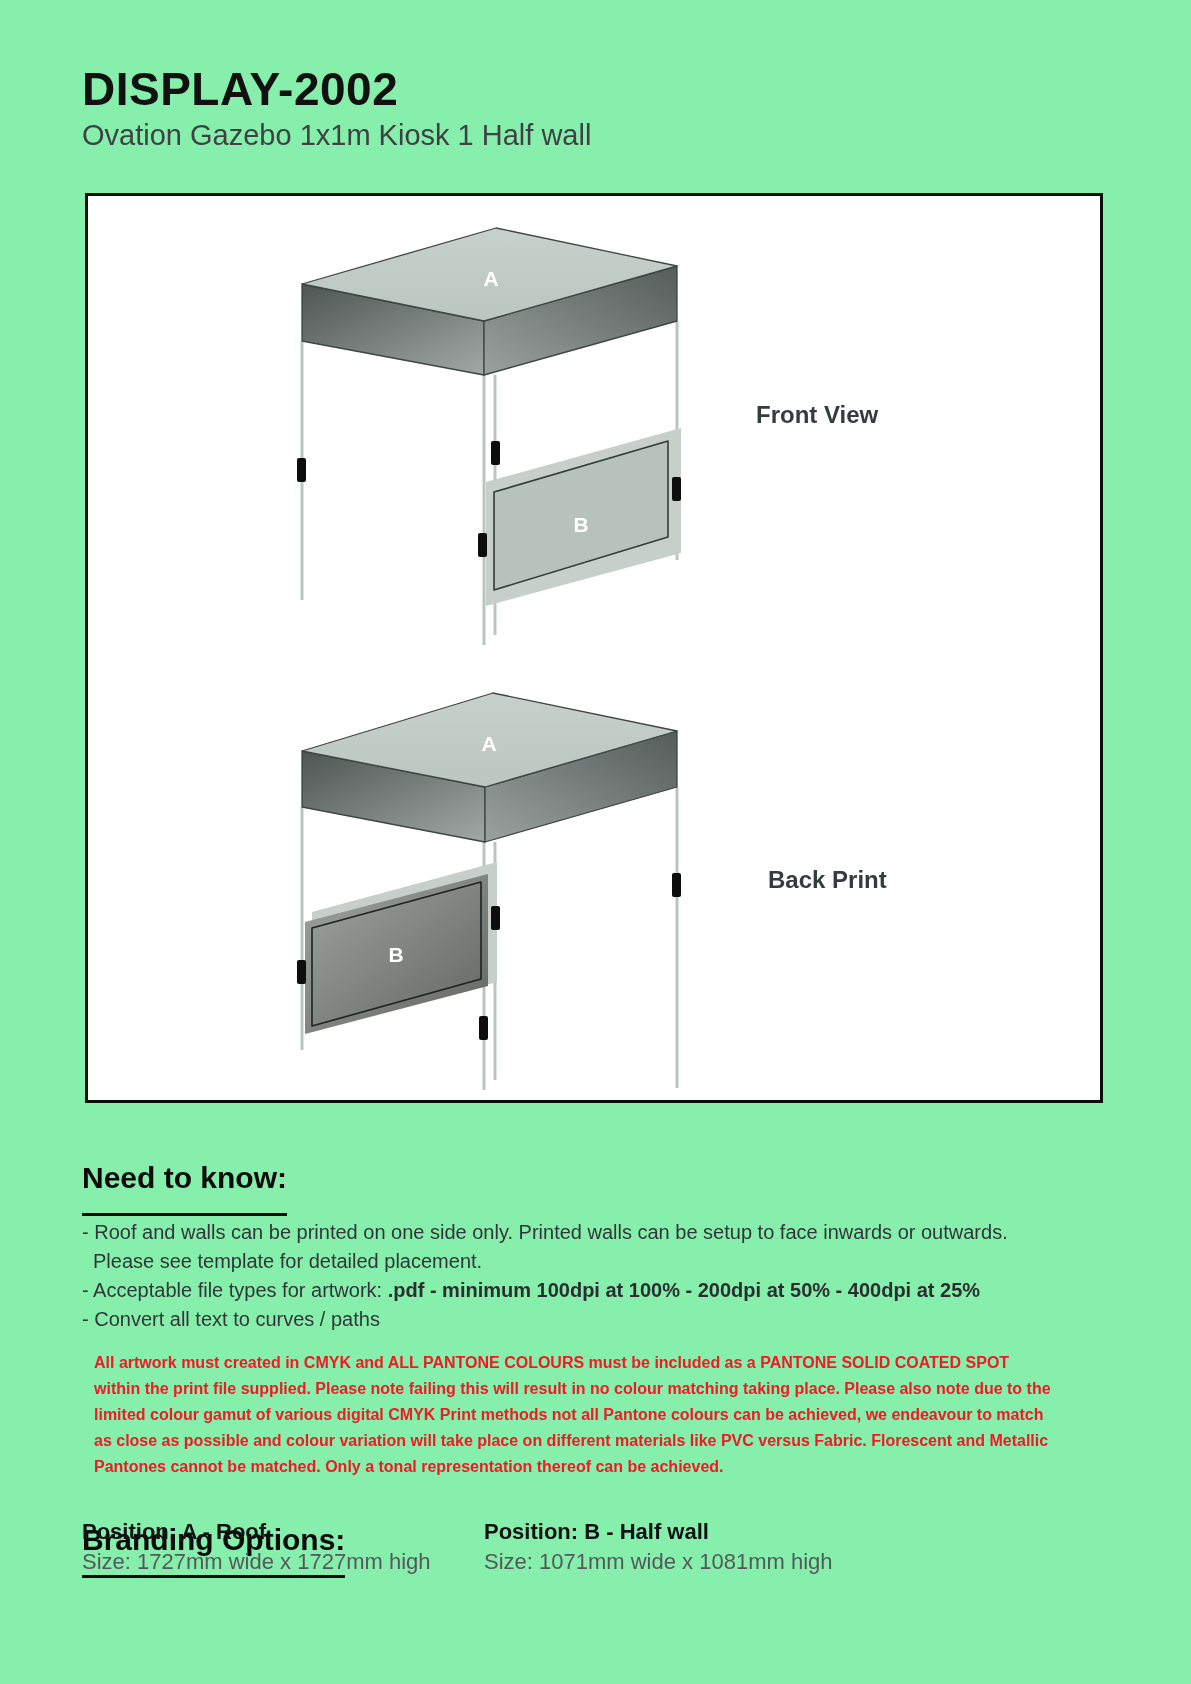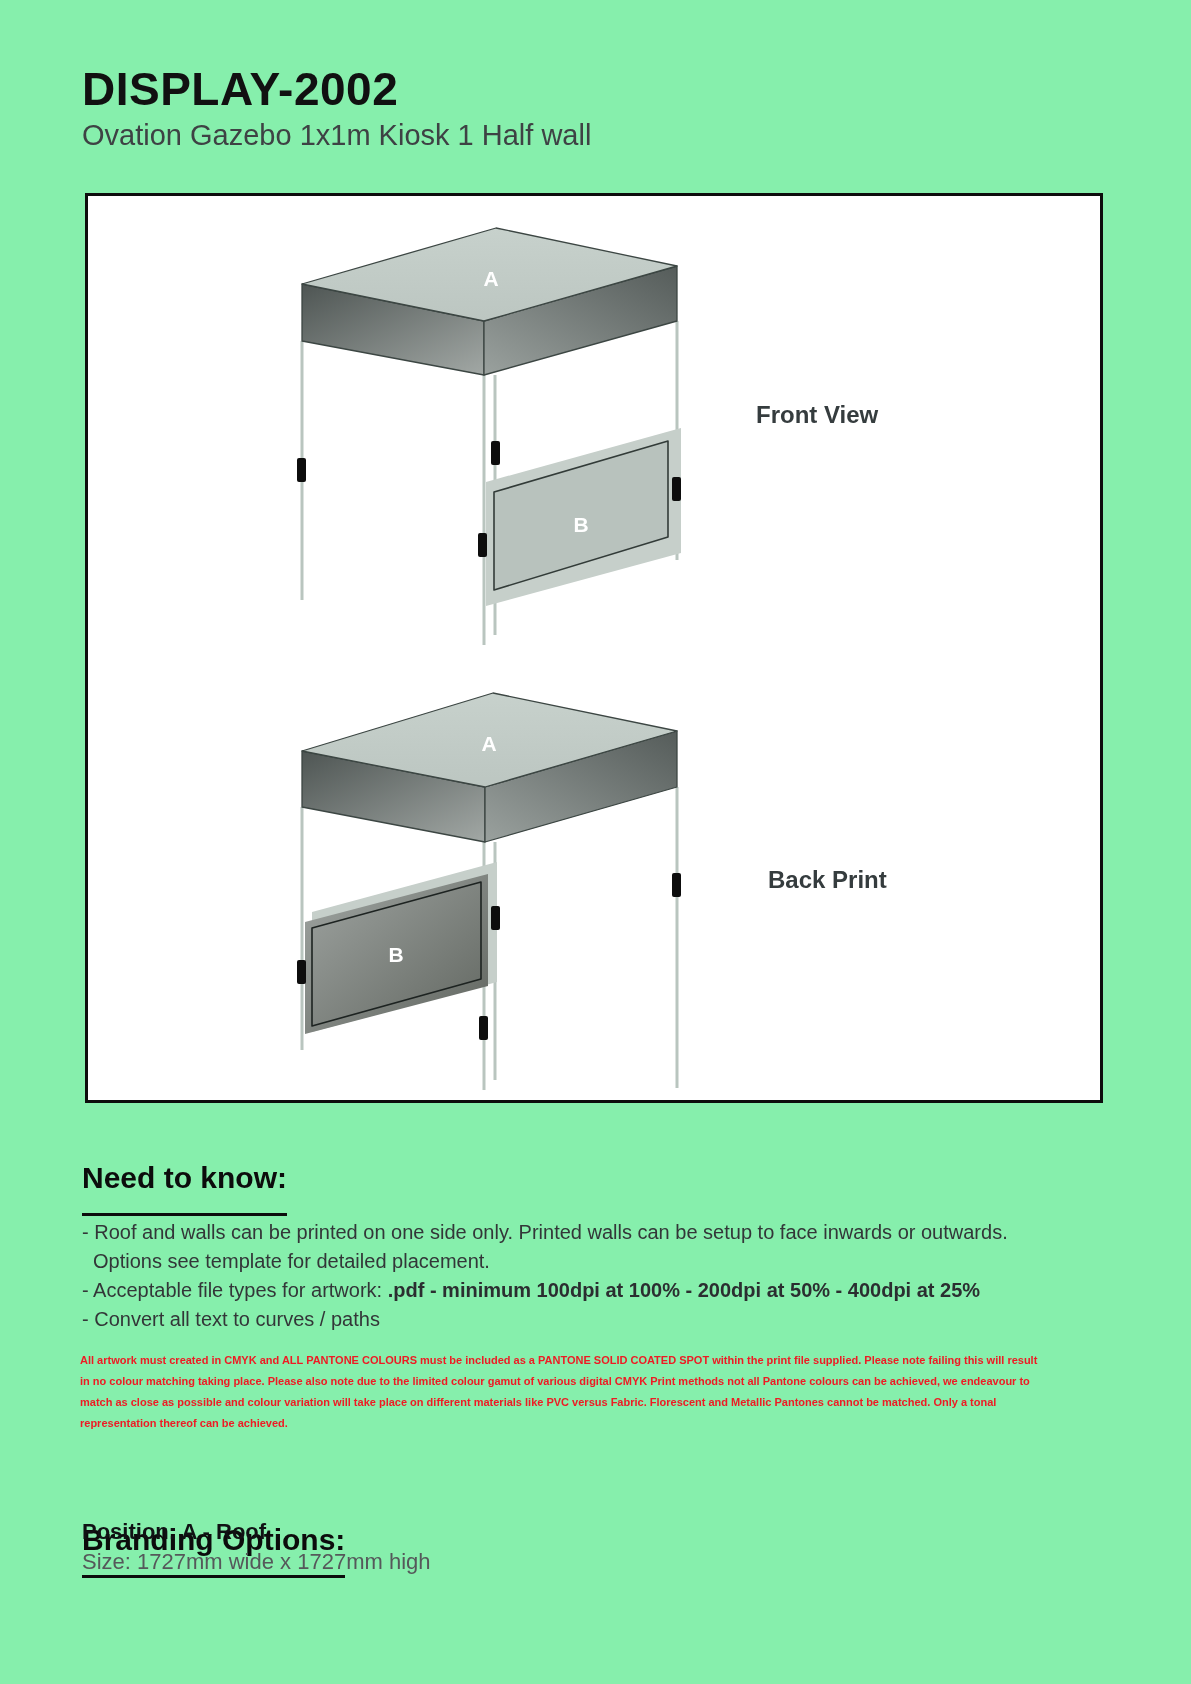--- a/index.html
+++ b/index.html
@@ -64,25 +64,25 @@
     width: 980px;
     font-size: 20px;
     line-height: 29px;
     color: #333638;
   }
   .bullet-line2 { display: block; padding-left: 11px; }
   .bullet-bold { font-weight: bold; color: #2b2e30; }
 
   .warning {
     position: absolute;
-    left: 80px; top: 1350px;
+    left: 94px; top: 1350px;
     width: 962px;
-    font-size: 11px;
-    font-weight: bold;
-    line-height: 21px;
+    font-size: 16px;
+    font-weight: bold;
+    line-height: 26px;
     color: #ee1b24;
   }
 
   .option {
     position: absolute;
     top: 1518px;
   }
   .option.a { left: 82px; }
   .option.b { left: 484px; }
   .option-position {
@@ -190,30 +190,34 @@
   </div>
 
   <div class="view-label front">Front View</div>
   <div class="view-label back">Back Print</div>
 
   <div class="ntk-heading">Need to know:</div>
 
   <div class="bullets">
     <div>
       <span>- Roof and walls can be printed on one side only. Printed walls can be setup to face inwards or outwards.</span>
-      <span class="bullet-line2">Options see template for detailed placement.</span>
+      <span class="bullet-line2">Please see template for detailed placement.</span>
     </div>
     <div>
       <span>- Acceptable file types for artwork: </span><span class="bullet-bold">.pdf - minimum 100dpi at 100% - 200dpi at 50% - 400dpi at 25%</span>
     </div>
     <div>- Convert all text to curves / paths</div>
   </div>
 
   <div class="warning">All artwork must created in CMYK and ALL PANTONE COLOURS must be included as a PANTONE SOLID COATED SPOT within the print file supplied. Please note failing this will result in no colour matching taking place. Please also note due to the limited colour gamut of various digital CMYK Print methods not all Pantone colours can be achieved, we endeavour to match as close as possible and colour variation will take place on different materials like PVC versus Fabric. Florescent and Metallic Pantones cannot be matched. Only a tonal representation thereof can be achieved.</div>
 
   <div class="branding-heading">Branding Options:</div>
 
   <div class="option a">
     <div class="option-position">Position: A - Roof</div>
     <div class="option-size">Size: 1727mm wide x 1727mm high</div>
   </div>
+  <div class="option b">
+    <div class="option-position">Position: B - Half wall</div>
+    <div class="option-size">Size: 1071mm wide x 1081mm high</div>
+  </div>
 
 </div>
 
 </body></html>

